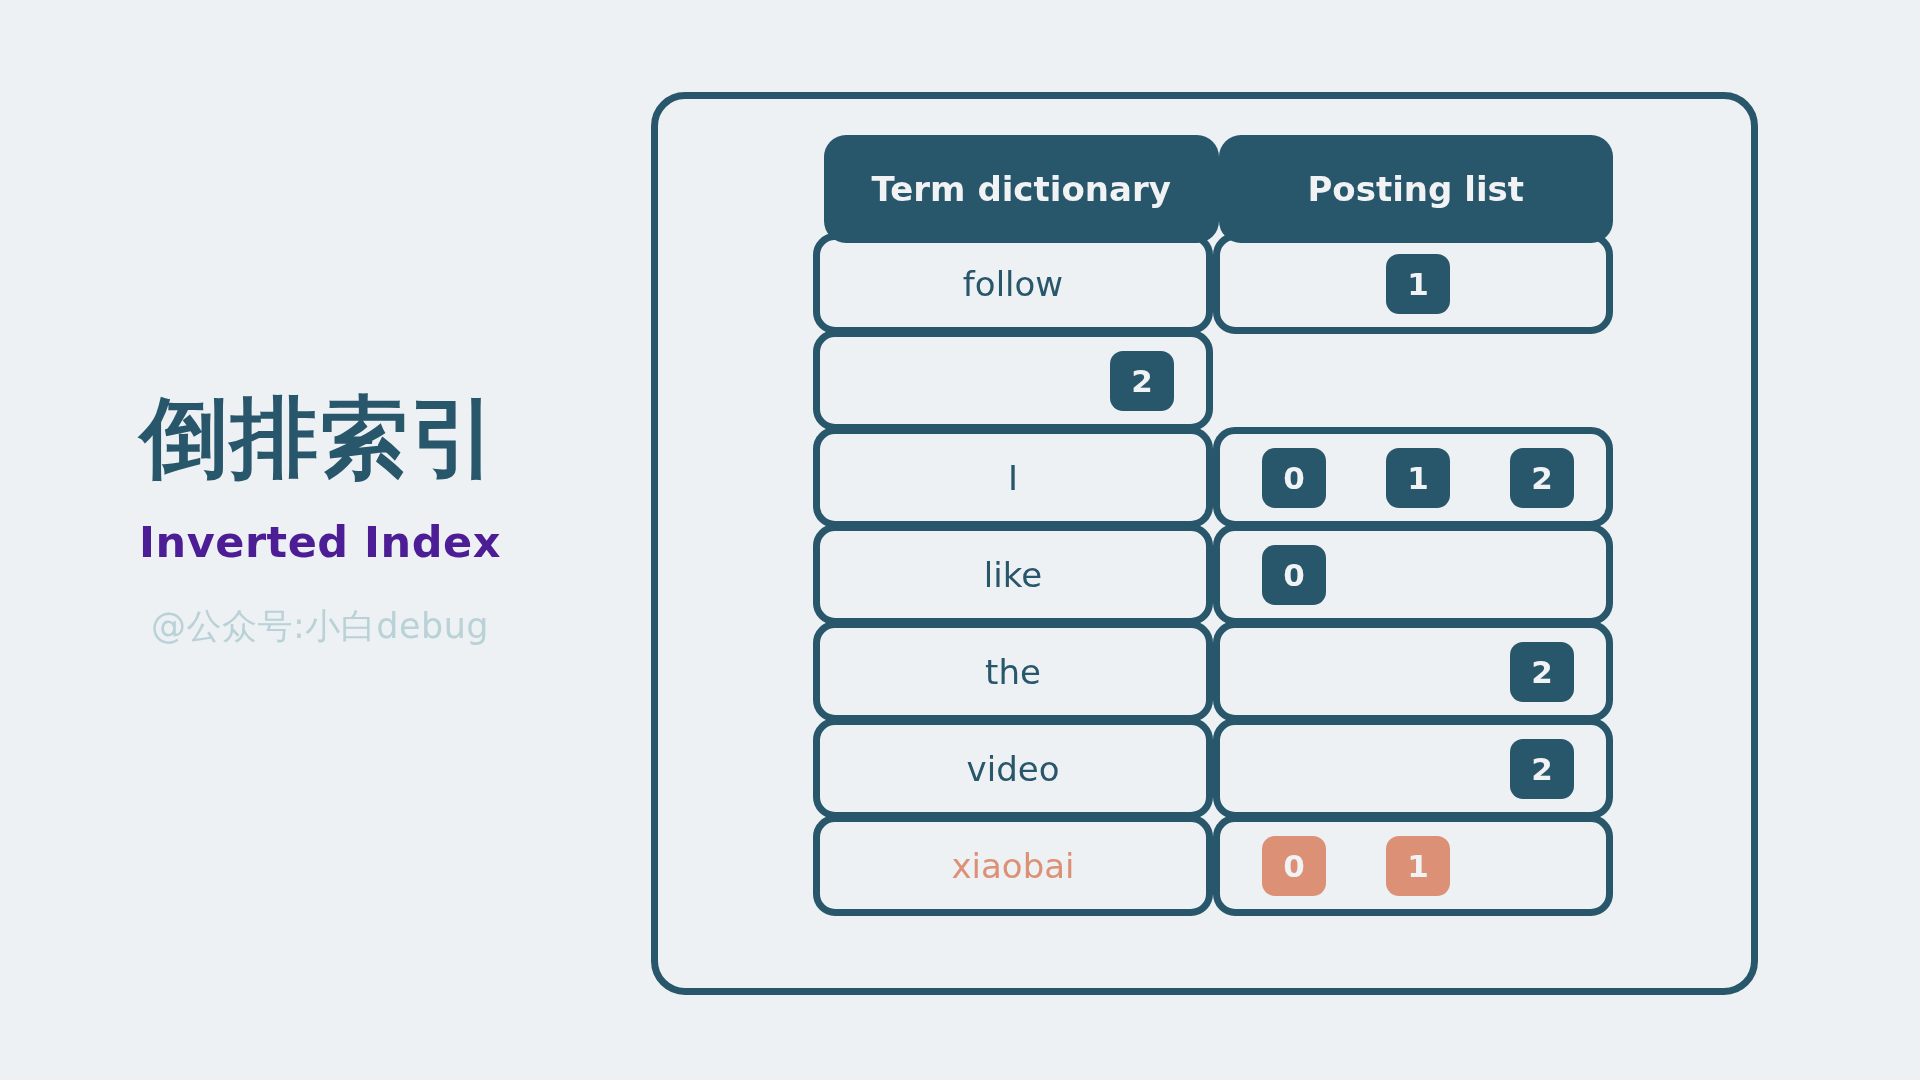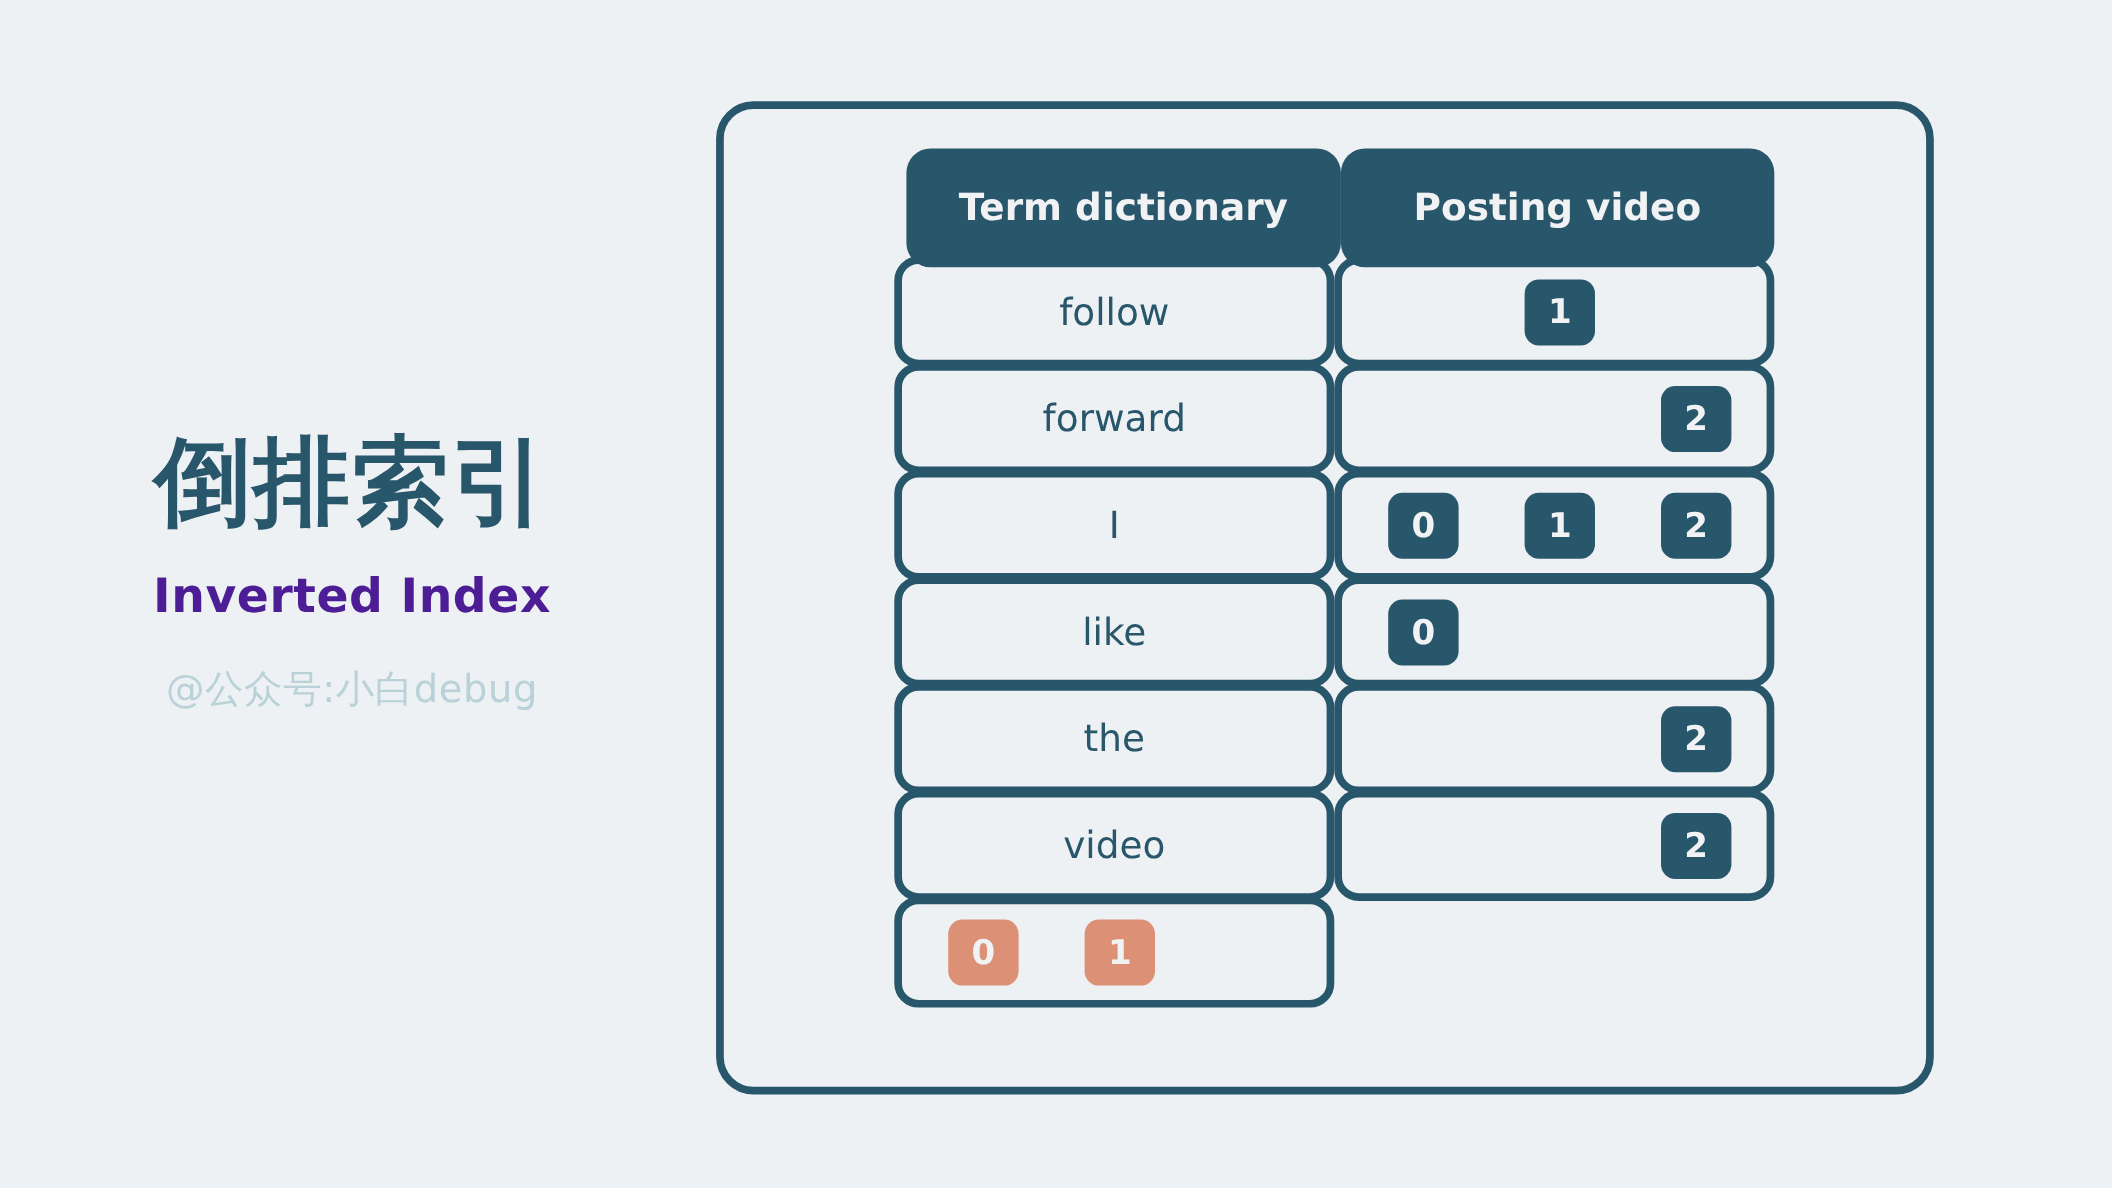--- a/index.html
+++ b/index.html
@@ -178,42 +178,39 @@
     <div id="title-cn">倒排索引</div>
     <div id="title-en">Inverted Index</div>
     <div id="watermark">@公众号:小白debug</div>
   </div>
 
   <div id="diagram-card">
     <div id="table">
 
       <div class="table-header-row">
         <div class="header-cell term">Term dictionary</div>
-        <div class="header-cell posting">Posting video</div>
+        <div class="header-cell posting">Posting list</div>
       </div>
 
       <div class="table-body" id="table-body">
           <div class="data-row">
             <div class="cell term-cell">
               <span class="term-text">follow</span>
             </div>
             <div class="cell posting-cell">
               <div class="slots">
                 <div class="slot"></div>
                 <div class="slot">
                   <div class="badge">1</div>
                 </div>
                 <div class="slot"></div>
               </div>
             </div>
           </div>
           <div class="data-row">
-            <div class="cell term-cell">
-              <span class="term-text">forward</span>
-            </div>
             <div class="cell posting-cell">
               <div class="slots">
                 <div class="slot"></div>
                 <div class="slot"></div>
                 <div class="slot">
                   <div class="badge">2</div>
                 </div>
               </div>
             </div>
           </div>
@@ -271,20 +268,23 @@
               <div class="slots">
                 <div class="slot"></div>
                 <div class="slot"></div>
                 <div class="slot">
                   <div class="badge">2</div>
                 </div>
               </div>
             </div>
           </div>
           <div class="data-row">
+            <div class="cell term-cell">
+              <span class="term-text accent">xiaobai</span>
+            </div>
             <div class="cell posting-cell">
               <div class="slots">
                 <div class="slot">
                   <div class="badge accent">0</div>
                 </div>
                 <div class="slot">
                   <div class="badge accent">1</div>
                 </div>
                 <div class="slot"></div>
               </div>

